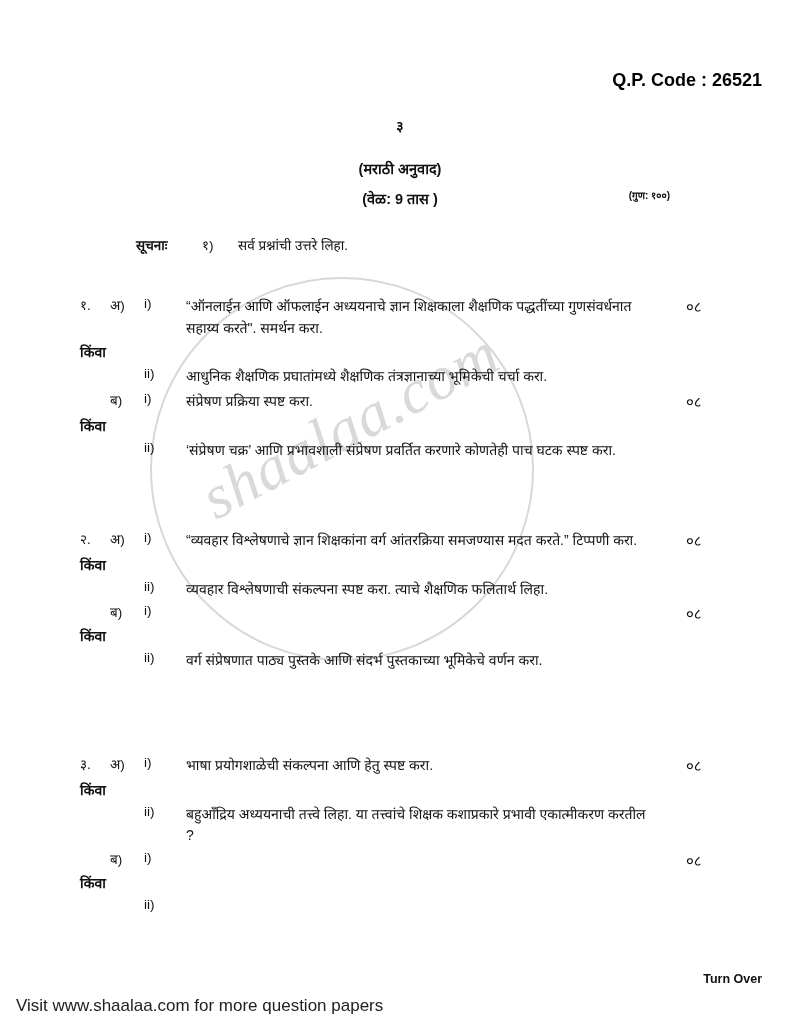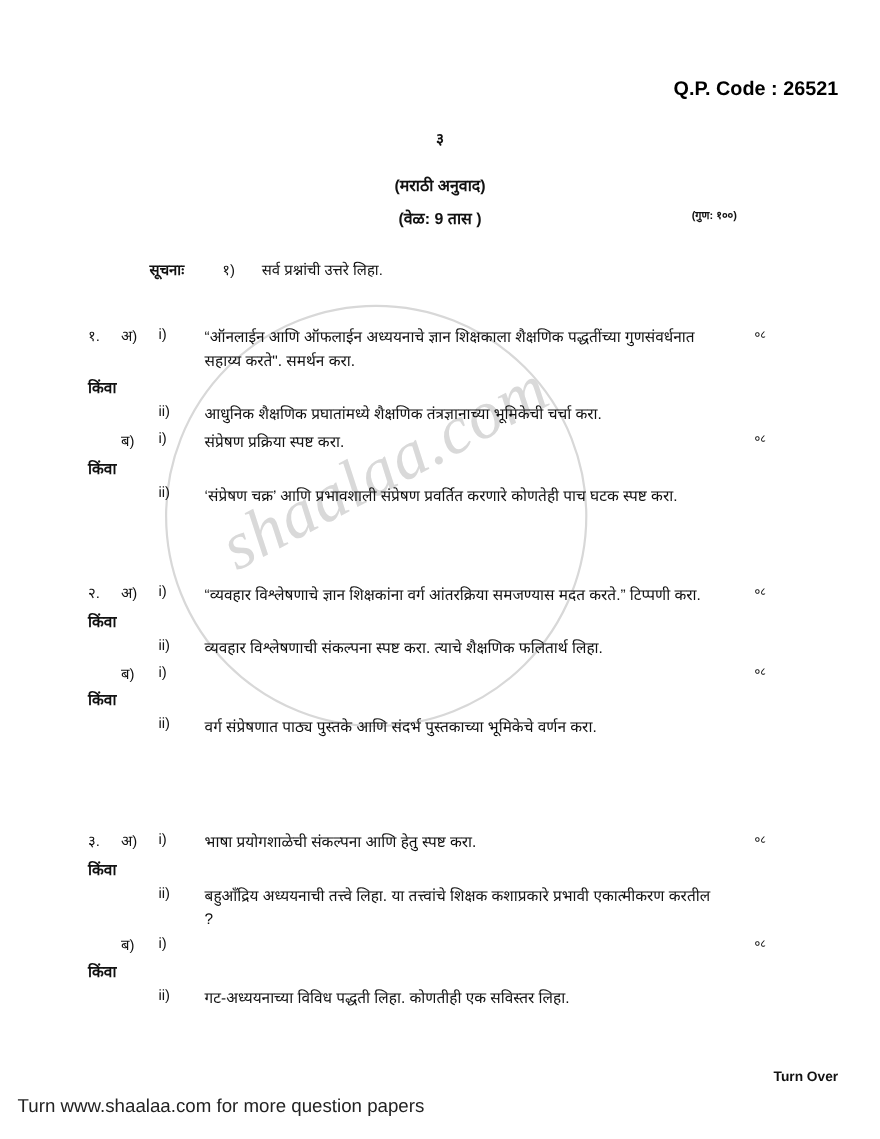--- a/index.html
+++ b/index.html
@@ -170,21 +170,21 @@
     font-size: 14px;
     line-height: 1.55;
     text-align: left;
   }
   .marksval {
     position: absolute;
     right: 0;
     top: 0;
     width: 34px;
     text-align: left;
-    font-size: 10px;
+    font-size: 15px;
   }
   .orline {
     text-align: left;
     font-size: 14px;
     font-weight: bold;
     margin: 2px 0 5px 0;
     padding-right: 120px;
   }
 
   .turnover {
@@ -295,22 +295,21 @@
         <div class="qtext">बहुऑंद्रिय अध्ययनाची तत्त्वे लिहा. या तत्त्वांचे शिक्षक कशाप्रकारे प्रभावी एकात्मीकरण करतील ?</div>
       </div>
       <div class="qrow">
         <span class="sub">ब)</span>
         <span class="rom">i)</span>
         <span class="marksval">०८</span>
       </div>
       <div class="orline">किंवा</div>
       <div class="qrow">
         <span class="rom">ii)</span>
-        <div class="qtext">गट-अध्ययनाच्या विविध पद्धती लिहा. कोणतीही एक सविस्तर लिहा.</div>
       </div>
     </div>
 
     <div class="turnover">Turn Over</div>
 
-    <div class="footer">Turn www.shaalaa.com for more question papers</div>
+    <div class="footer">Visit www.shaalaa.com for more question papers</div>
 
   </div>
 </div>
 
 </body></html>

